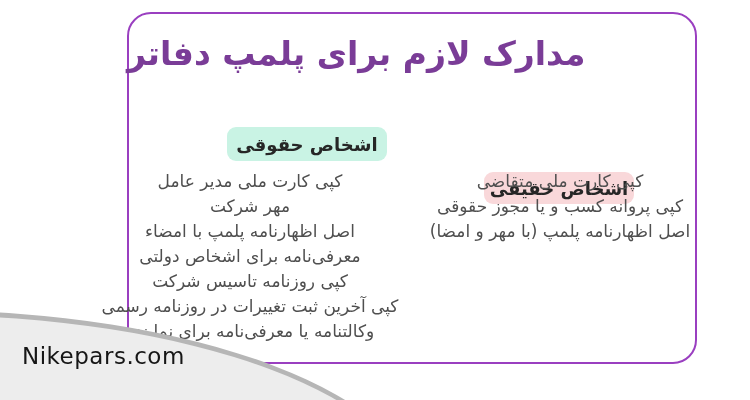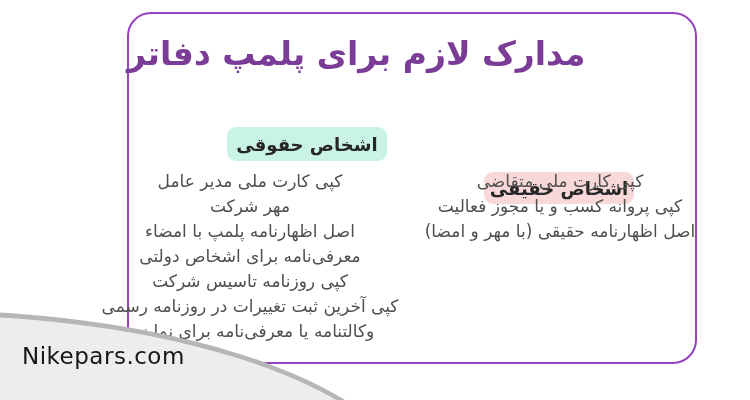--- a/index.html
+++ b/index.html
@@ -131,21 +131,21 @@
     <div class="doc-item">مهر شرکت</div>
     <div class="doc-item">اصل اظهارنامه پلمپ با امضاء</div>
     <div class="doc-item">معرفی‌نامه برای اشخاص دولتی</div>
     <div class="doc-item">کپی روزنامه تاسیس شرکت</div>
     <div class="doc-item">کپی آخرین ثبت تغییرات در روزنامه رسمی</div>
     <div class="doc-item">وکالتنامه یا معرفی‌نامه برای نماینده</div>
   </div>
 
   <div class="doc-list list-real">
     <div class="doc-item">کپی کارت ملی متقاضی</div>
-    <div class="doc-item">کپی پروانه کسب و یا مجوز فعالیت</div>
-    <div class="doc-item">اصل اظهارنامه حقیقی (با مهر و امضا)</div>
+    <div class="doc-item">کپی پروانه کسب و یا مجوز حقوقی</div>
+    <div class="doc-item">اصل اظهارنامه پلمپ (با مهر و امضا)</div>
   </div>
 
   <div class="ellipse"></div>
 
   <div class="watermark">Nikepars.com</div>
 
 </div>
 
 </body></html>

